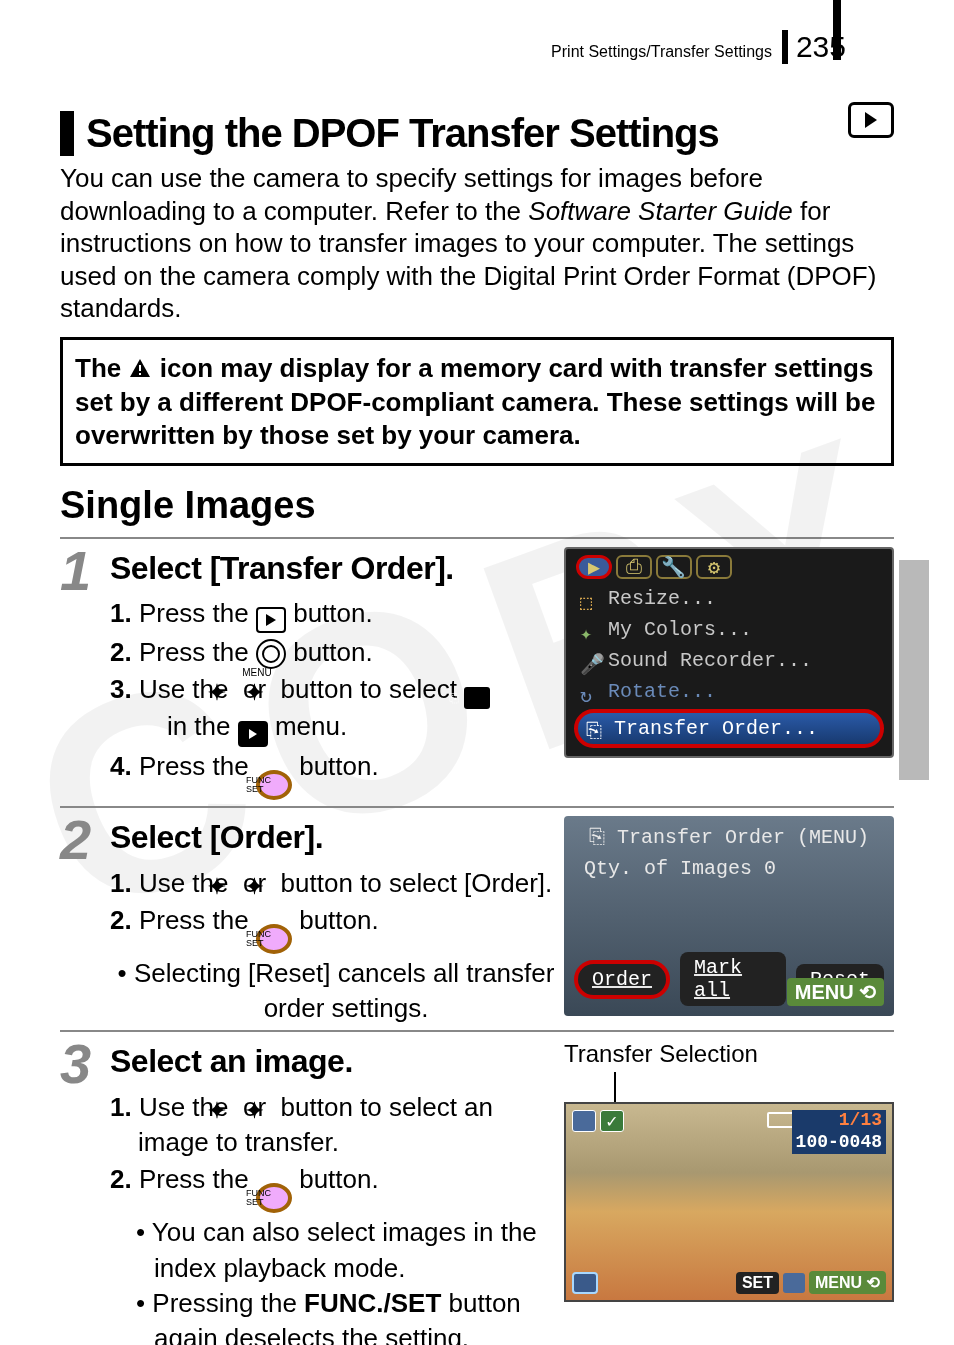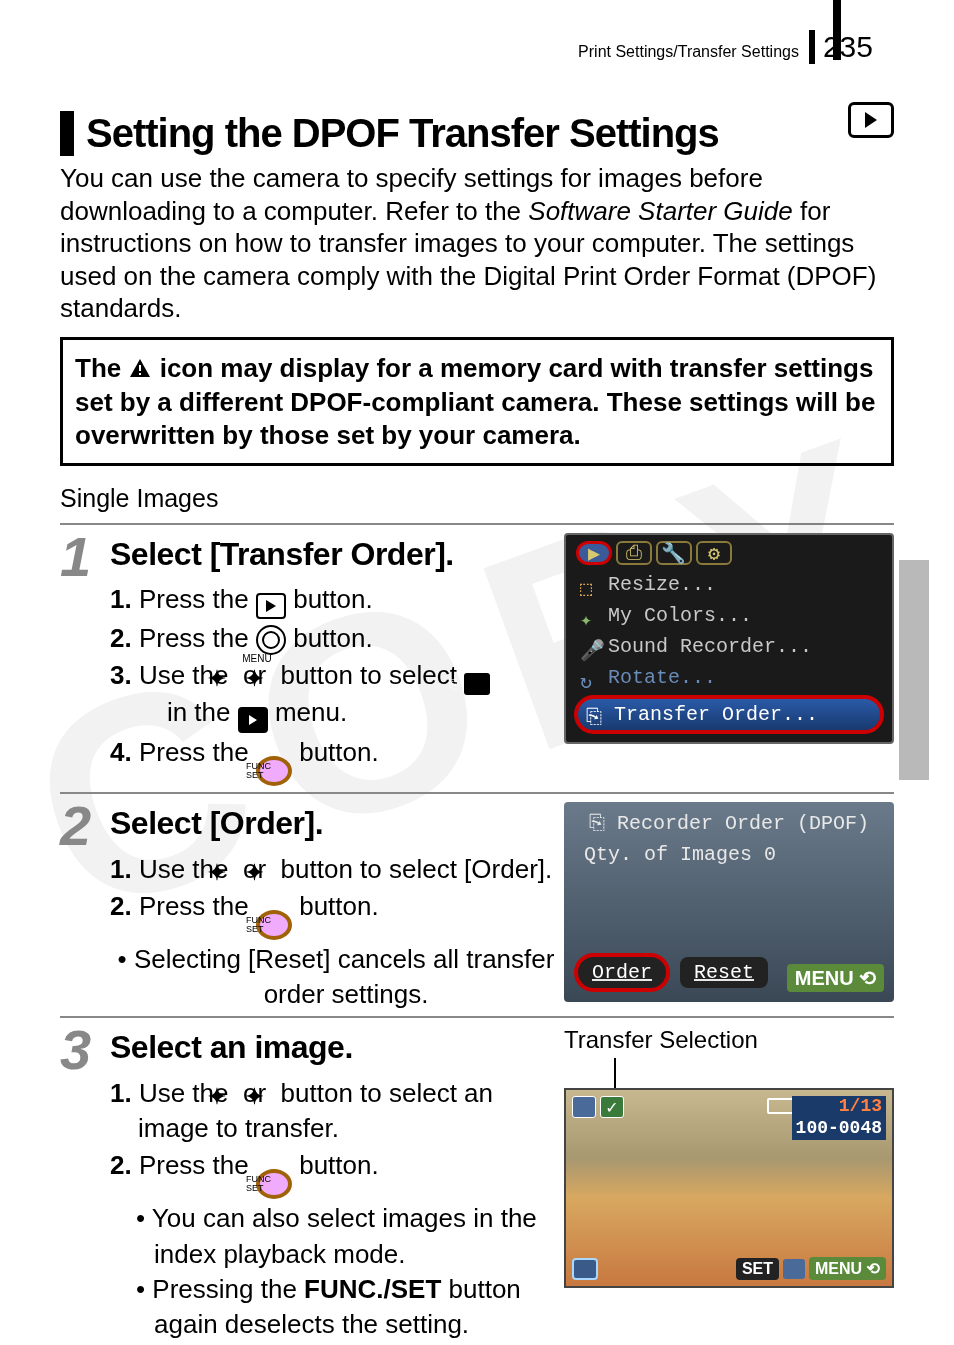--- a/index.html
+++ b/index.html
@@ -36,21 +36,21 @@
     top: 0; right: 113px;
     width: 8px; height: 60px;
     background: #000;
   }
   .header {
     display: flex;
     justify-content: flex-end;
     align-items: baseline;
     gap: 10px;
     margin-bottom: 20px;
-    margin-right: 21px;
+    margin-right: 48px;
   }
   .page-num-box { border-left: 6px solid #000; padding-left: 8px; font-size: 30px; }
   .main-title-row {
     display: flex;
     align-items: center;
     justify-content: space-between;
     margin-bottom: 6px;
   }
   .main-title {
     font-size: 40px;
@@ -72,21 +72,21 @@
     padding: 12px 12px;
     font-size: 26px;
     font-weight: bold;
     line-height: 1.25;
     margin-bottom: 18px;
   }
   .warn-tri {
     display: inline-block;
     vertical-align: -2px;
   }
-  .section-h { font-size: 25px; font-weight: 400; margin-bottom: 10px; }
+  .section-h { font-size: 38px; font-weight: 700; margin-bottom: 10px; }
   .steps { border-top: 2px solid #888; border-bottom: 2px solid #888; }
   .step-row {
     display: flex;
     border-top: 2px solid #888;
     position: relative;
     z-index: 1;
   }
   .step-row:first-child { border-top: none; }
   .step-num {
     width: 50px;
@@ -321,24 +321,25 @@
             <span class="li-num">2.</span><span> Press the </span><span class="func-btn">
                 <span>FUNC</span>
                 <span>SET</span>
               </span><span> button.</span>
           </li>
         </ol>
         <div class="bullet">• Selecting [Reset] cancels all transfer order settings.</div>
       </div>
       <div class="shot">
         <div class="cam2">
-          <div class="cam2-title">⎘ <span>Recorder Order (DPOF)</span></div>
+          <div class="cam2-title">⎘ <span>Transfer Order (MENU)</span></div>
           <div style="padding-left:10px">Qty. of Images  0</div>
           <div class="cam2-btns">
             <span class="cam2-btn sel">Order</span>
+            <span class="cam2-btn">Mark all</span>
             <span class="cam2-btn">Reset</span>
           </div>
           <div class="cam2-menu"><span>MENU</span> ⟲</div>
         </div>
       </div>
     </div>
   </div>
 
   <div class="step-row">
     <div class="step-num">3</div>

